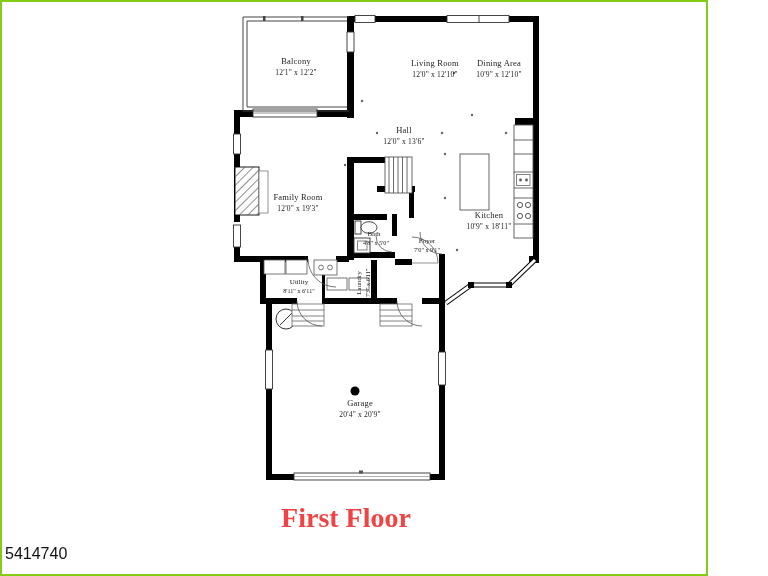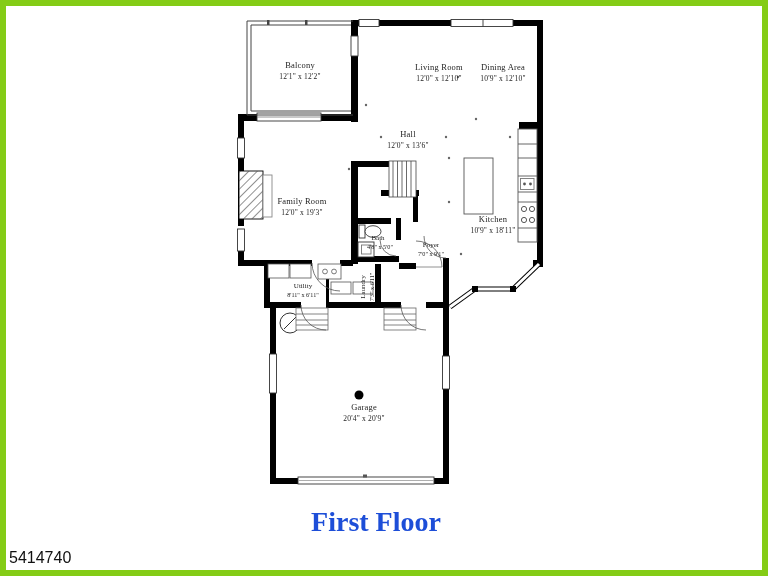--- a/index.html
+++ b/index.html
@@ -1,29 +1,29 @@
 <!DOCTYPE html>
 <html><head>
 <meta charset="utf-8">
 <style>
   html,body{margin:0;padding:0;background:#fff;}
   .canvas{
-    position:relative;width:768px;height:576px;background:#ffffff;
-    box-sizing:border-box;border:6px solid #84cc16;overflow:hidden;
+    position:relative;width:708px;height:576px;background:#ffffff;
+    box-sizing:border-box;border:2px solid #84cc16;overflow:hidden;
     font-family:"Liberation Serif", serif;
   }
   svg{position:absolute;left:0;top:0;}
   svg text{font-family:"Liberation Serif", serif;fill:#1d1d1d;text-anchor:middle;}
   .rn{font-size:8.5px;letter-spacing:.2px;}
   .rd{font-size:7.5px;letter-spacing:.2px;}
   .rn-sm{font-size:7px;}
   .rd-sm{font-size:6.2px;}
   .plan-title{
     position:absolute;left:0;right:16px;top:500px;text-align:center;
-    font-family:"Liberation Serif", serif;font-weight:bold;font-size:28px;color:#1d4ed8;
+    font-family:"Liberation Serif", serif;font-weight:bold;font-size:28px;color:#ef4444;
   }
   .listing-id{
     position:absolute;left:3px;top:543px;
     font-family:"Liberation Sans", sans-serif;font-size:16px;color:#111;
   }
 </style>
 </head>
 <body>
 
 <div class="canvas">

